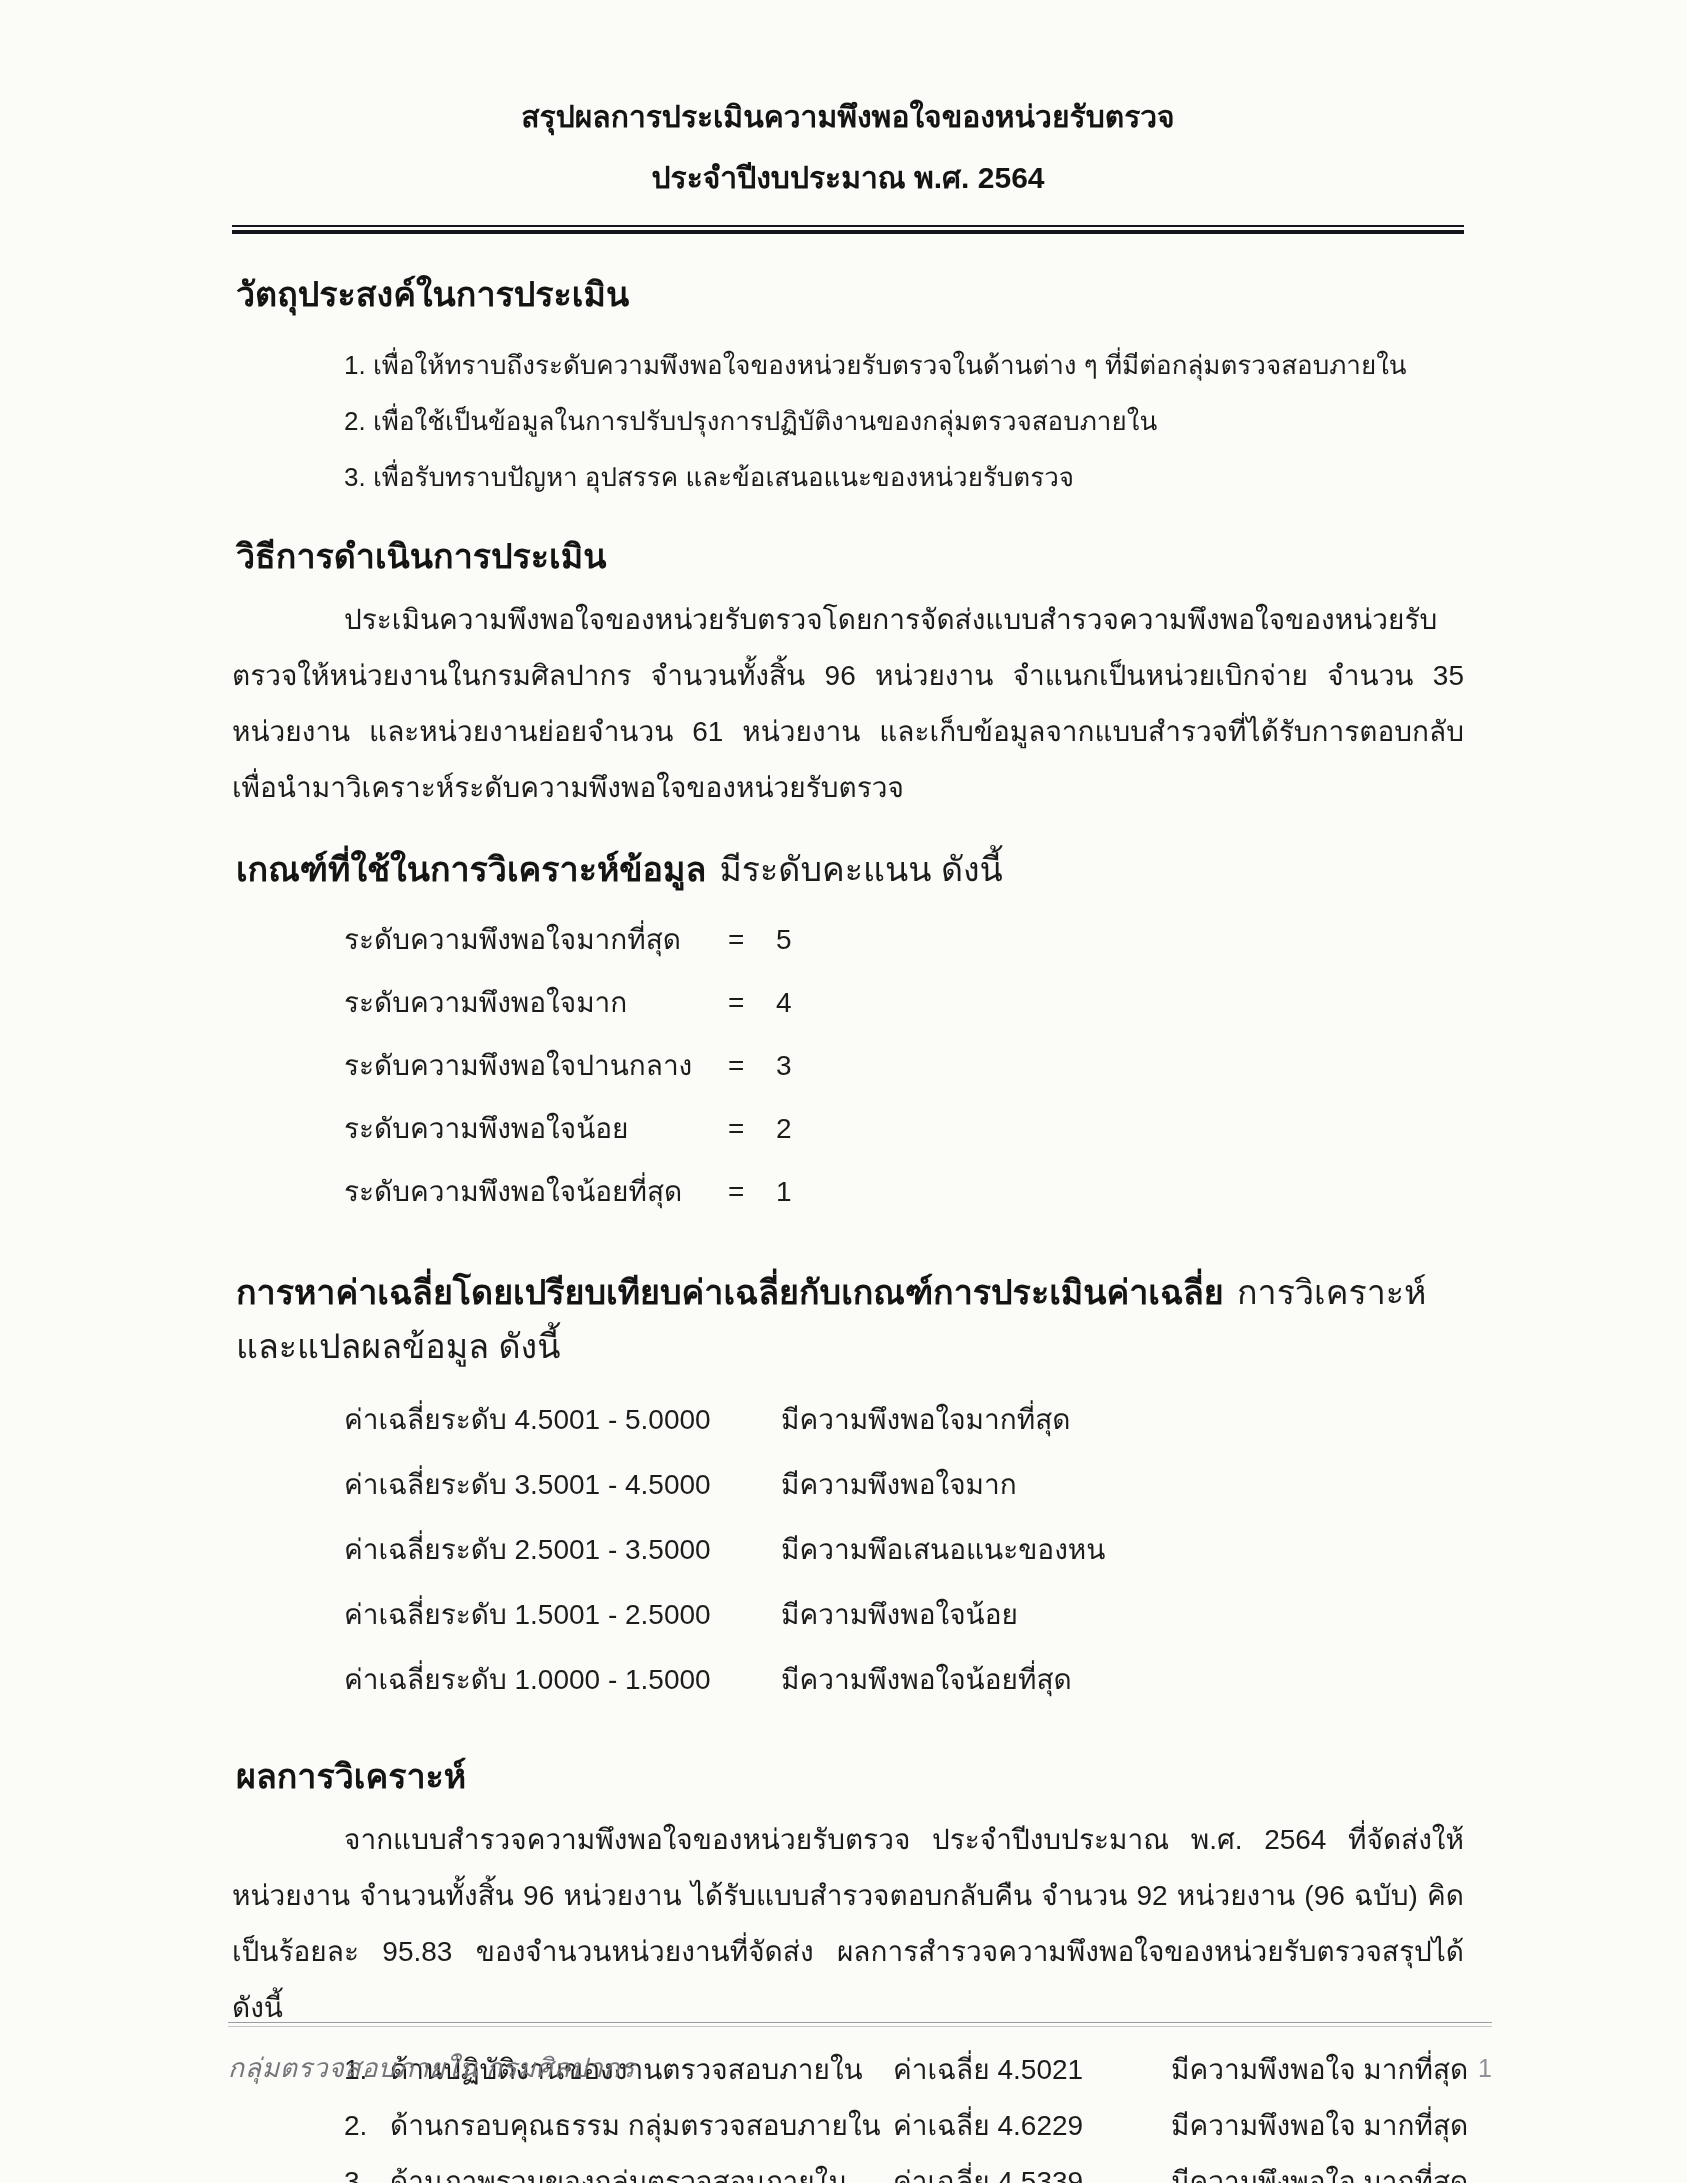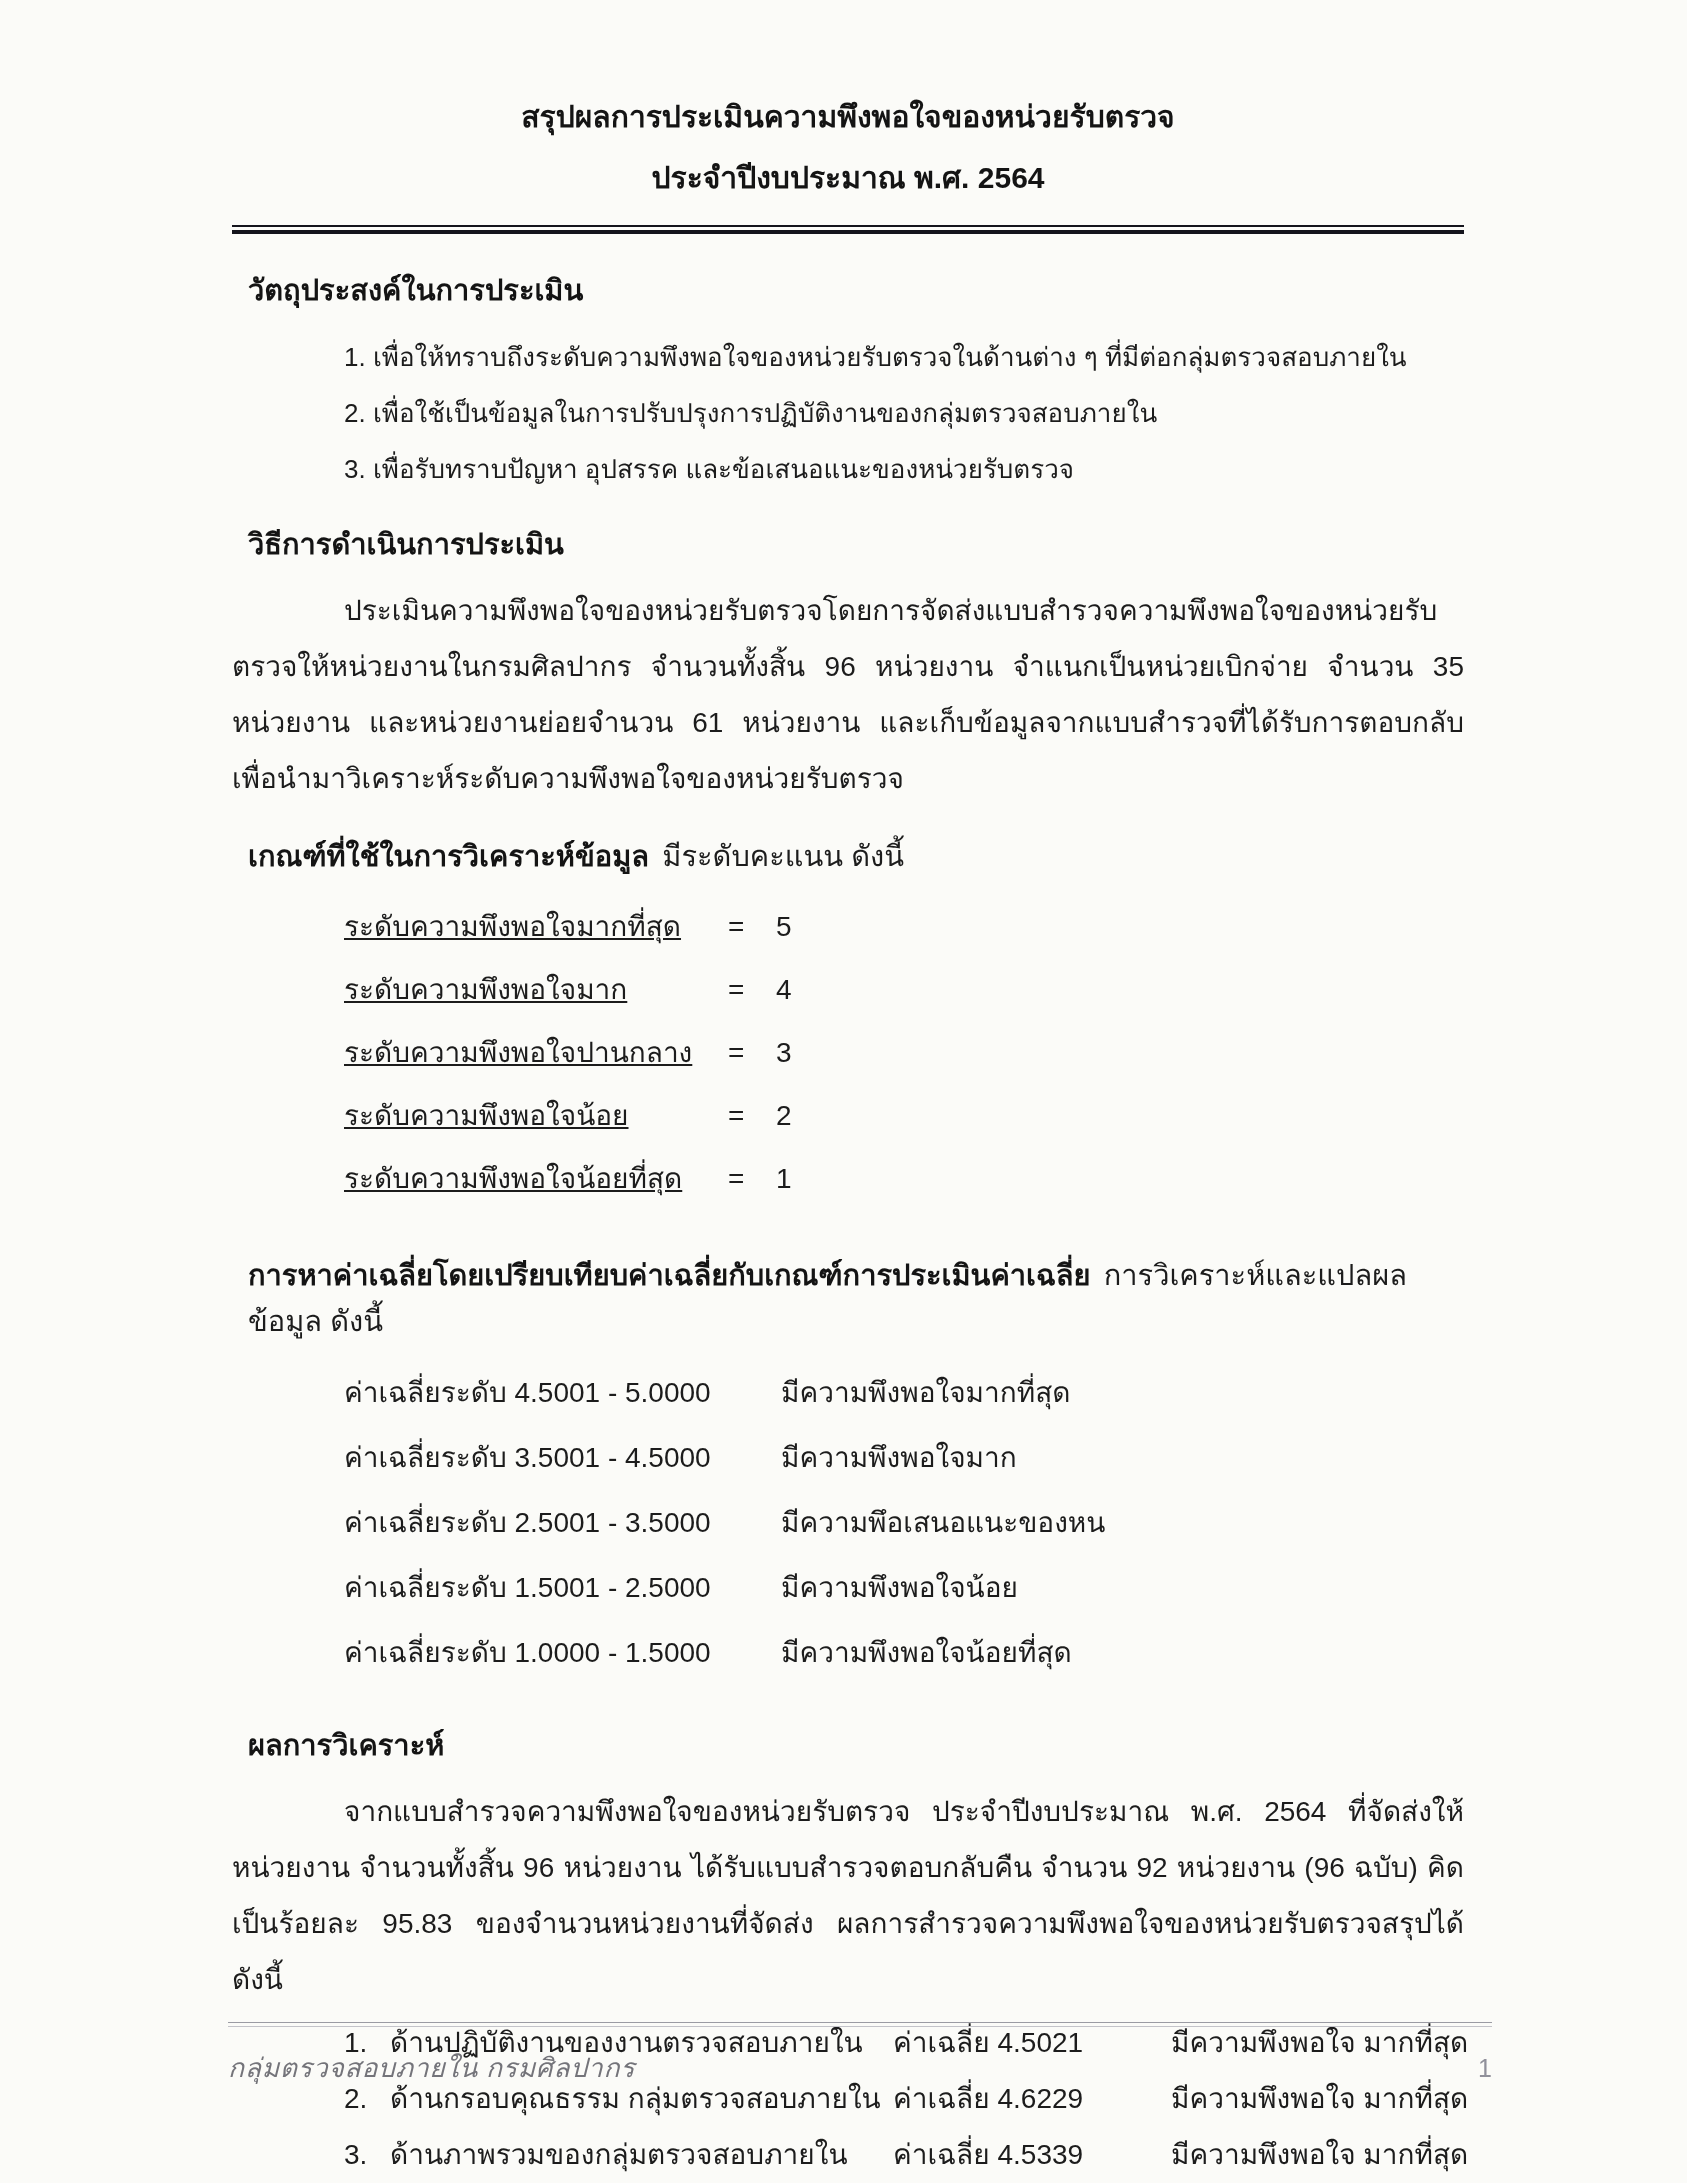--- a/index.html
+++ b/index.html
@@ -7,33 +7,33 @@
     position:relative;
     width:1687px;height:2183px;
     background:#fbfbf8;
     color:#1c1c1c;
     font-family:"Liberation Sans","DejaVu Sans",sans-serif;
     overflow:hidden;
   }
   .content{position:absolute;left:232px;top:86px;width:1232px;}
   .doc-title{text-align:center;font-weight:700;font-size:30px;line-height:61px;color:#141414;}
   .title-rule{margin-top:17px;height:2.6px;border-top:2px solid #14141c;border-bottom:4.6px solid #14141c;}
-  .h{font-size:29px;font-weight:700;color:#141414;margin:16px;}
+  .h{font-size:34px;font-weight:700;color:#141414;margin:4px;}
   .h-obj{margin-top:33px;}
   .h-method{margin-top:24px;}
   .h-criteria{margin-top:26.5px;}
   .h-interp{margin-top:42px;}
   .h-results{margin-top:37px;}
   .h .rest{font-weight:400;margin-left:13.2px;color:#1c1c1c;}
   .obj-list{margin-top:16px;padding-left:112px;}
   .obj-item{font-size:26px;line-height:56px;white-space:nowrap;}
   .para{font-size:28px;line-height:56px;text-indent:112px;margin:9.3px 0 0 0;text-align:justify;}
   .scale-list{margin-top:12px;padding-left:112px;}
   .scale-row{display:flex;font-size:28px;line-height:63px;}
-  .scale-label{width:384px;flex:0 0 auto;text-decoration:underline;}
+  .scale-label{width:384px;flex:0 0 auto;}
   .scale-eq{width:48px;flex:0 0 auto;}
   .scale-value{flex:0 0 auto;}
   .range-list{margin-top:13.2px;padding-left:112px;}
   .range-row{display:flex;font-size:28px;line-height:65px;}
   .range-text{width:437px;flex:0 0 auto;white-space:nowrap;}
   .range-meaning{flex:0 0 auto;}
   .results-list{margin-top:6.6px;padding-left:112px;}
   .result-row{display:flex;font-size:28px;line-height:56px;}
   .result-no{width:46px;flex:0 0 auto;}
   .result-topic{width:503px;flex:0 0 auto;white-space:nowrap;}

